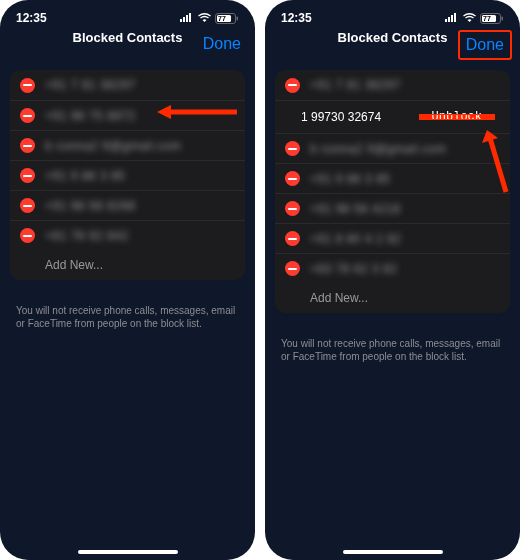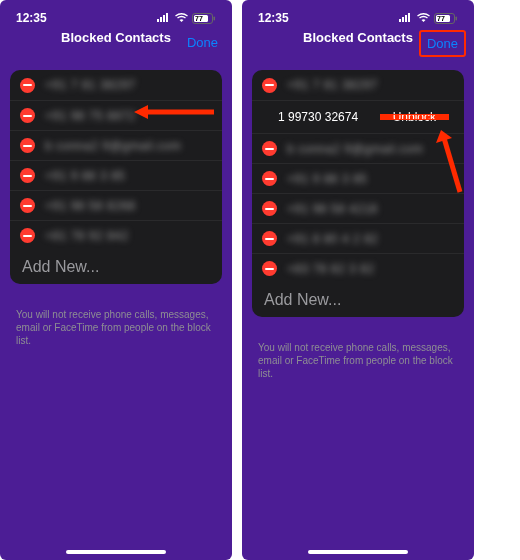--- a/index.html
+++ b/index.html
@@ -3,23 +3,23 @@
 <meta charset="utf-8">
 <style>
   * { box-sizing: border-box; margin: 0; padding: 0; }
   body {
     background: #fff;
     font-family: -apple-system, "SF Pro Text", "Helvetica Neue", Arial, sans-serif;
     width: 520px; height: 560px; overflow: hidden;
     display: flex; gap: 10px; padding: 0;
   }
   .phone {
-    width: 232px; height: 560px;
-    background: #4c1d95;
-    border-radius: 6px;
+    width: 255px; height: 560px;
+    background: #0f172a;
+    border-radius: 28px;
     position: relative;
     color: #fff;
     overflow: hidden;
   }
   .statusbar {
     height: 30px;
     display:flex; justify-content:space-between; align-items:center;
     padding: 0 16px; padding-top:6px;
     font-size: 12px; font-weight:600;
     position: relative;
@@ -30,21 +30,21 @@
     display:inline-block;
   }
   .bars svg, .wifi svg, .batt svg { display:block; }
   .header {
     display:flex; justify-content:center; align-items:flex-start;
     position: relative; height: 30px;
     font-size: 13px; font-weight:600;
   }
   .done {
     position:absolute; right:14px; top:5px;
-    color: #0a84ff; font-size: 13px; font-weight:500;
+    color: #0a84ff; font-size: 16px; font-weight:500;
   }
   .done.highlight {
     border:2px solid #ff2a00; padding:4px 6px; border-radius:3px; top:0px; right:8px;
   }
   .card {
     background:#1c1c1e; border-radius:10px;
     margin: 10px 10px 0 10px;
     overflow:hidden;
   }
   .row {
@@ -59,21 +59,21 @@
     background:#ff3b30; position:relative; flex:0 0 15px;
   }
   .minus::after {
     content:""; position:absolute; left:3px; right:3px; top:6.5px; height:2px; background:#fff; border-radius:1px;
   }
   .label {
     margin-left:10px; font-size:12px; color:#fff;
   }
   .label.blur { filter: blur(3px); color:#999; letter-spacing:0.5px; }
   .addnew {
-    color:#9a9a9e; font-size:16px; padding:8px 12px;
+    color:#9a9a9e; font-size:12px; padding:8px 12px;margin-left:23px;
   }
   .footnote {
     color:#8e8e93; font-size:10px; line-height:1.3;
     padding: 24px 16px;
   }
   .homebar {
     position:absolute; bottom:6px; left:50%; transform:translateX(-50%);
     width:100px; height:4px; border-radius:2px; background:#fff;
   }
   .arrow-left {
@@ -88,21 +88,21 @@
   .unblock-row { padding:16px; }
   .unblock-row .revealed {
     flex:1; display:flex; align-items:center; padding-left:10px; font-size:12px;
   }
   .unblock-btn {
     background:#ff3b30; color:#fff; font-size:12px;
     height:100%; display:flex; align-items:center; justify-content:center;
     padding:0 10px;
     border:2px solid #ff2a00; outline:1px solid #ff2a00;
   }
-  .hl-box { box-shadow: inset 0 0 0 2px #ff2a00; }
+  .hl-box { box-shadow: inset 0 0 0 2px #ff2a00; font-family: Liberation Mono, monospace; }
 </style>
 </head>
 <body>
 
 <div class="phone">
   <div class="statusbar">
     <span class="status-left">12:35</span>
     <span class="status-right">
       <span class="bars">
           <svg width="14" height="10">

